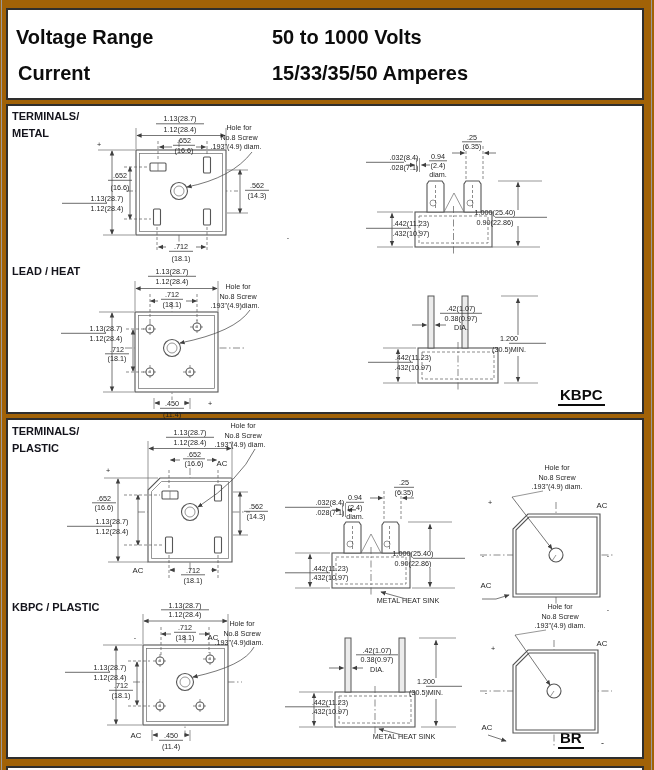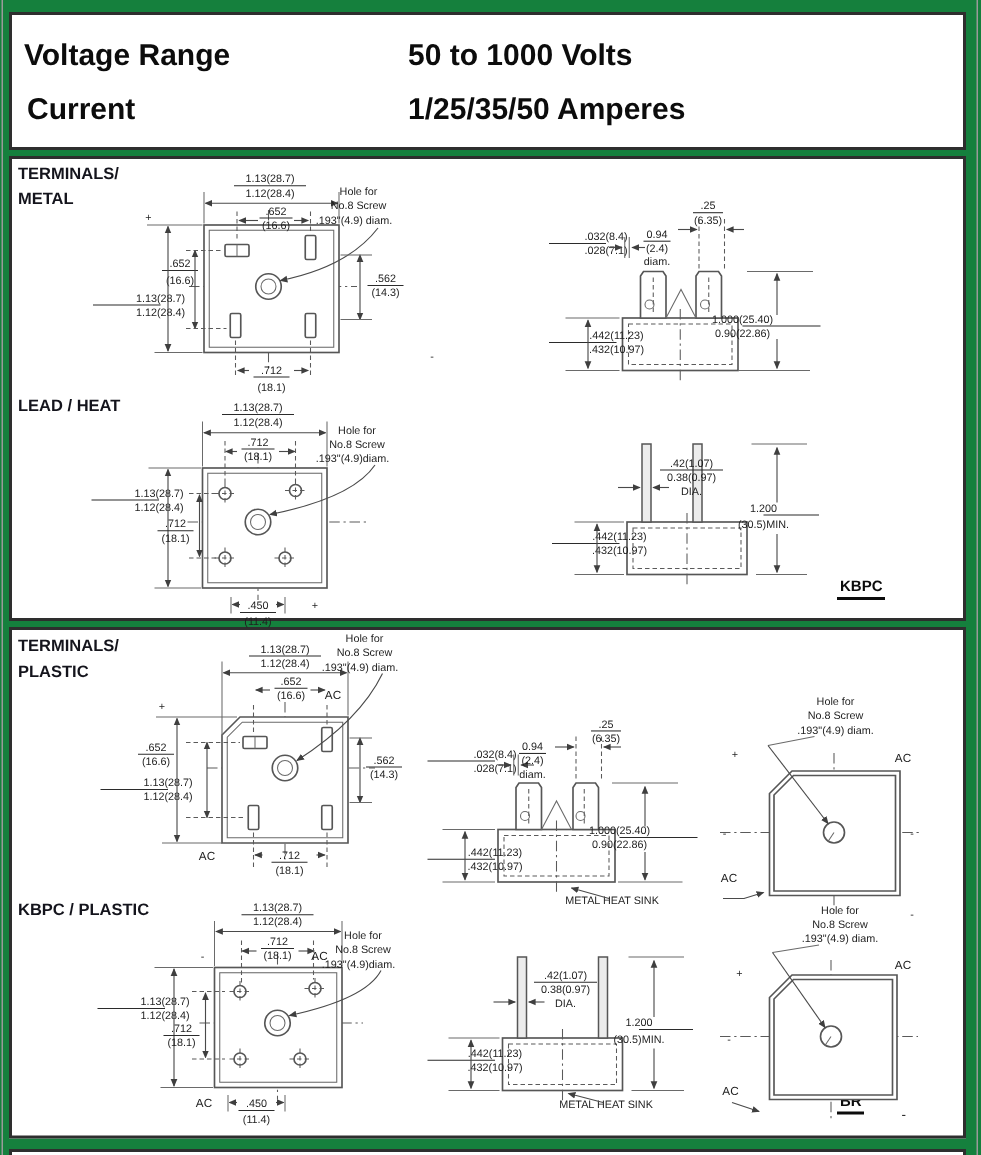--- a/index.html
+++ b/index.html
@@ -1,21 +1,21 @@
 <!DOCTYPE html>
 <html><head>
 <meta charset="utf-8">
 <style>
   html,body{margin:0;padding:0;background:#fff;}
-  #page{position:relative;width:654px;height:770px;background:#15803d;overflow:hidden;
+  #page{position:relative;width:654px;height:770px;background:#a16207;overflow:hidden;
         font-family:"Liberation Sans",sans-serif;}
   .box{position:absolute;border:2px solid #2e2e2e;background:#fff;}
   .hdr-label{position:absolute;font-weight:bold;font-size:20px;color:#0c0c0c;}
   .sec-title{position:absolute;font-weight:bold;font-size:11px;line-height:17px;color:#14141c;}
-  .badge{position:absolute;font-weight:bold;font-size:10px;color:#0c0c0c;
+  .badge{position:absolute;font-weight:bold;font-size:15px;color:#0c0c0c;
          border-bottom:2.5px solid #0c0c0c;padding:0 2px 1px 2px;}
   .mark{position:absolute;font-size:9px;color:#222;}
   svg{position:absolute;left:0;top:0;}
   .ln{stroke:#565656;stroke-width:1.1;fill:none;}
   .thin{stroke:#6a6a6a;stroke-width:0.7;fill:none;}
   .dim{stroke:#4a4a4a;stroke-width:0.75;fill:none;}
   .fl{stroke:#2b2b2b;stroke-width:0.7;}
   .dash{stroke:#5a5a5a;stroke-width:0.7;fill:none;stroke-dasharray:3,2;}
   .cl{stroke:#5a5a5a;stroke-width:0.7;fill:none;stroke-dasharray:7,2.5,1.5,2.5;}
   text.d{font-family:"Liberation Sans",sans-serif;font-size:7.2px;fill:#1e1e1e;text-anchor:middle;}
@@ -30,21 +30,21 @@
 
 <div id="page">
 
   <div style="position:absolute;left:1px;top:0;width:1px;height:770px;background:#9a9a9a;"></div>
   <div style="position:absolute;left:651px;top:0;width:1px;height:770px;background:#9a9a9a;"></div>
 
   <div class="box" style="left:6px;top:8px;width:634px;height:88px;"></div>
   <div class="hdr-label" style="left:16px;top:26px;">Voltage Range</div>
   <div class="hdr-label" style="left:272px;top:26px;">50 to 1000 Volts</div>
   <div class="hdr-label" style="left:18px;top:62px;">Current</div>
-  <div class="hdr-label" style="left:272px;top:62px;">1/25/35/50 Amperes</div>
+  <div class="hdr-label" style="left:272px;top:62px;">15/33/35/50 Amperes</div>
 
   <div class="box" style="left:6px;top:104px;width:634px;height:306px;"></div>
 
   <div class="box" style="left:6px;top:418px;width:634px;height:337px;"></div>
 
   <div class="box" style="left:6px;top:766px;width:634px;height:12px;"></div>
 
   <div class="sec-title" style="left:12px;top:108px;">
     <div>TERMINALS/</div>
     <div>METAL</div>

